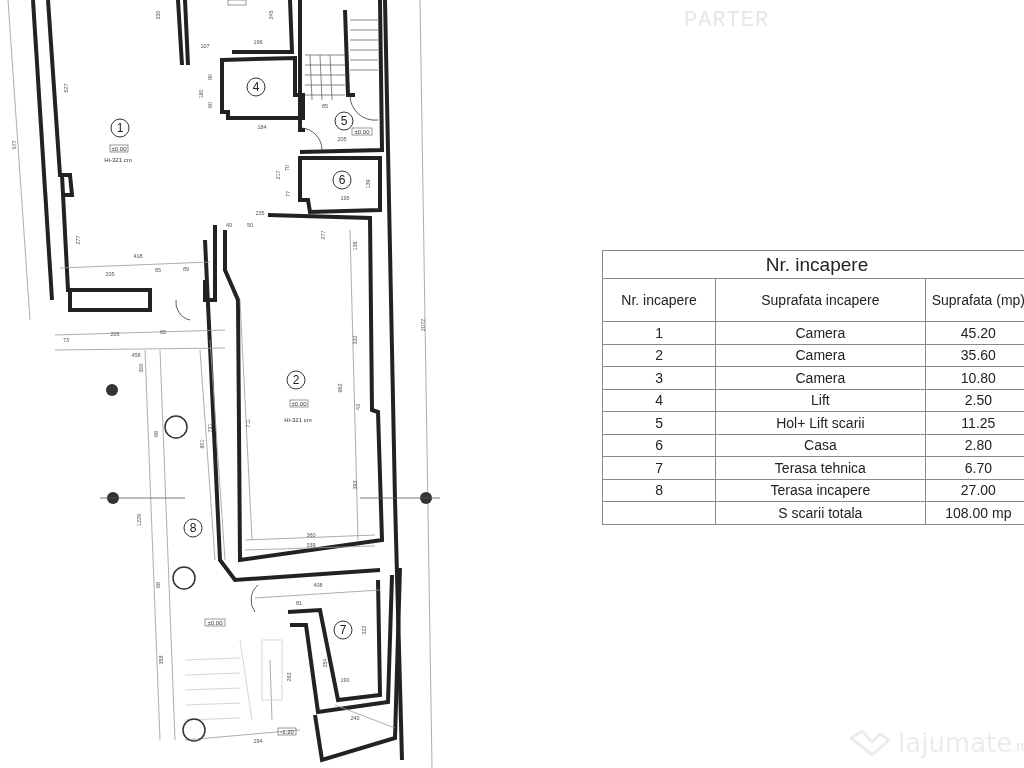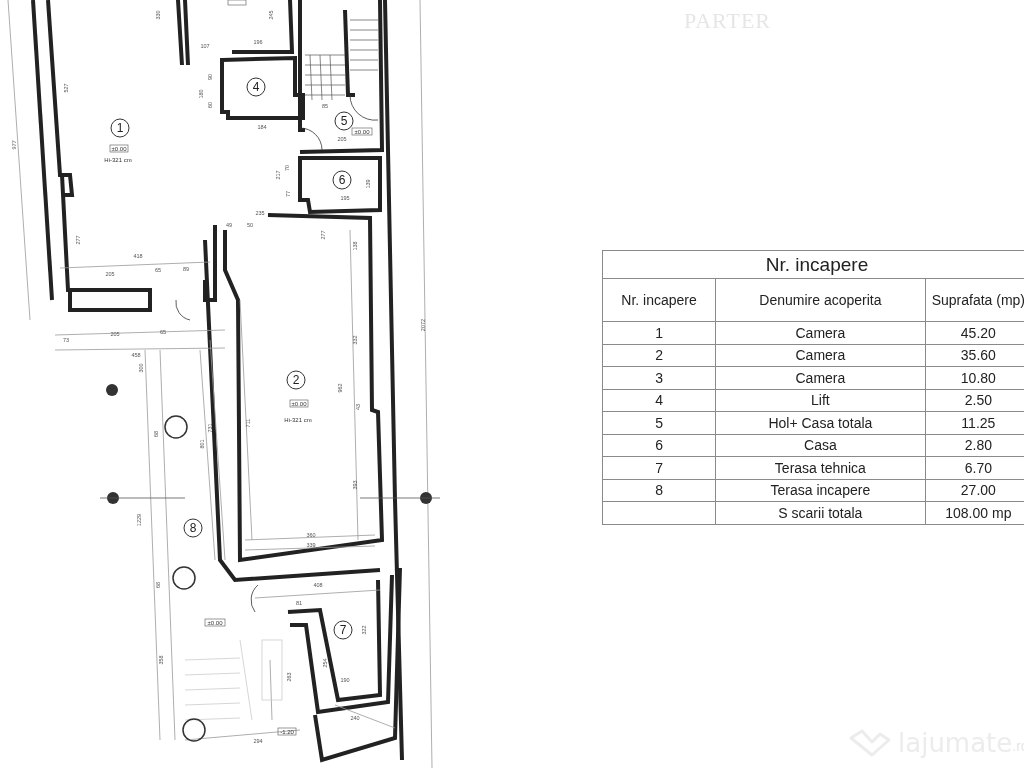--- a/index.html
+++ b/index.html
@@ -1,18 +1,18 @@
 <!DOCTYPE html>
 <html><head>
 <meta charset="utf-8">
 <style>
   html, body { margin:0; padding:0; }
   body { width:1024px; height:768px; background:#ffffff; position:relative; overflow:hidden; font-family:"Liberation Sans", sans-serif; }
   #plan { position:absolute; left:0; top:0; width:600px; height:768px; }
-  .watermark-title { position:absolute; left:684px; top:8px; font-size:22px; color:#e6e6e6; letter-spacing:1px; font-family:Liberation Serif, serif; }
+  .watermark-title { position:absolute; left:684px; top:8px; font-size:22px; color:#e6e6e6; letter-spacing:1px; font-family:Liberation Mono, monospace; }
   .logo { position:absolute; left:848px; top:718px; width:212px; height:50px; display:flex; align-items:center; }
   .logo-text { font-size:26px; color:#ececec; font-family:"DejaVu Sans", sans-serif; margin-left:6px; letter-spacing:0px; }
   .logo-tld { font-size:14px; color:#e6e6e6; align-self:flex-end; margin-bottom:14px; }
   table.rooms { position:absolute; left:602px; top:250px; border-collapse:collapse; width:430px; font-size:14px; color:#222; }
   table.rooms td, table.rooms th { border:1.5px solid #8a8a8a; text-align:center; padding:0; font-weight:normal; }
   table.rooms .title { font-size:19px; height:27px; }
   table.rooms .hdr th { height:42px; line-height:17px; }
   table.rooms tbody td { height:21.5px; }
   .c1 { width:113px; } .c2 { width:211px; } .c3 { width:106px; }
   svg text { font-family:"Liberation Sans", sans-serif; }
@@ -213,21 +213,21 @@
 
 <div class="watermark-title">PARTER</div>
 
 <table class="rooms">
   <thead>
     <tr>
         <th colspan="3" class="title">Nr. incapere</th>
       </tr>
     <tr class="hdr">
       <th class="c1">Nr. incapere</th>
-      <th class="c2">Denumire acoperita</th>
+      <th class="c2">Suprafata incapere</th>
       <th class="c3">Suprafata (mp)</th>
     </tr>
   </thead>
   <tbody>
     <tr>
         <td>1</td>
         <td>Camera</td>
         <td>45.20</td>
       </tr>
     <tr>
@@ -240,21 +240,21 @@
         <td>Camera</td>
         <td>10.80</td>
       </tr>
     <tr>
         <td>4</td>
         <td>Lift</td>
         <td>2.50</td>
       </tr>
     <tr>
         <td>5</td>
-        <td>Hol+ Casa totala</td>
+        <td>Hol+ Lift scarii</td>
         <td>11.25</td>
       </tr>
     <tr>
         <td>6</td>
         <td>Casa</td>
         <td>2.80</td>
       </tr>
     <tr>
         <td>7</td>
         <td>Terasa tehnica</td>

